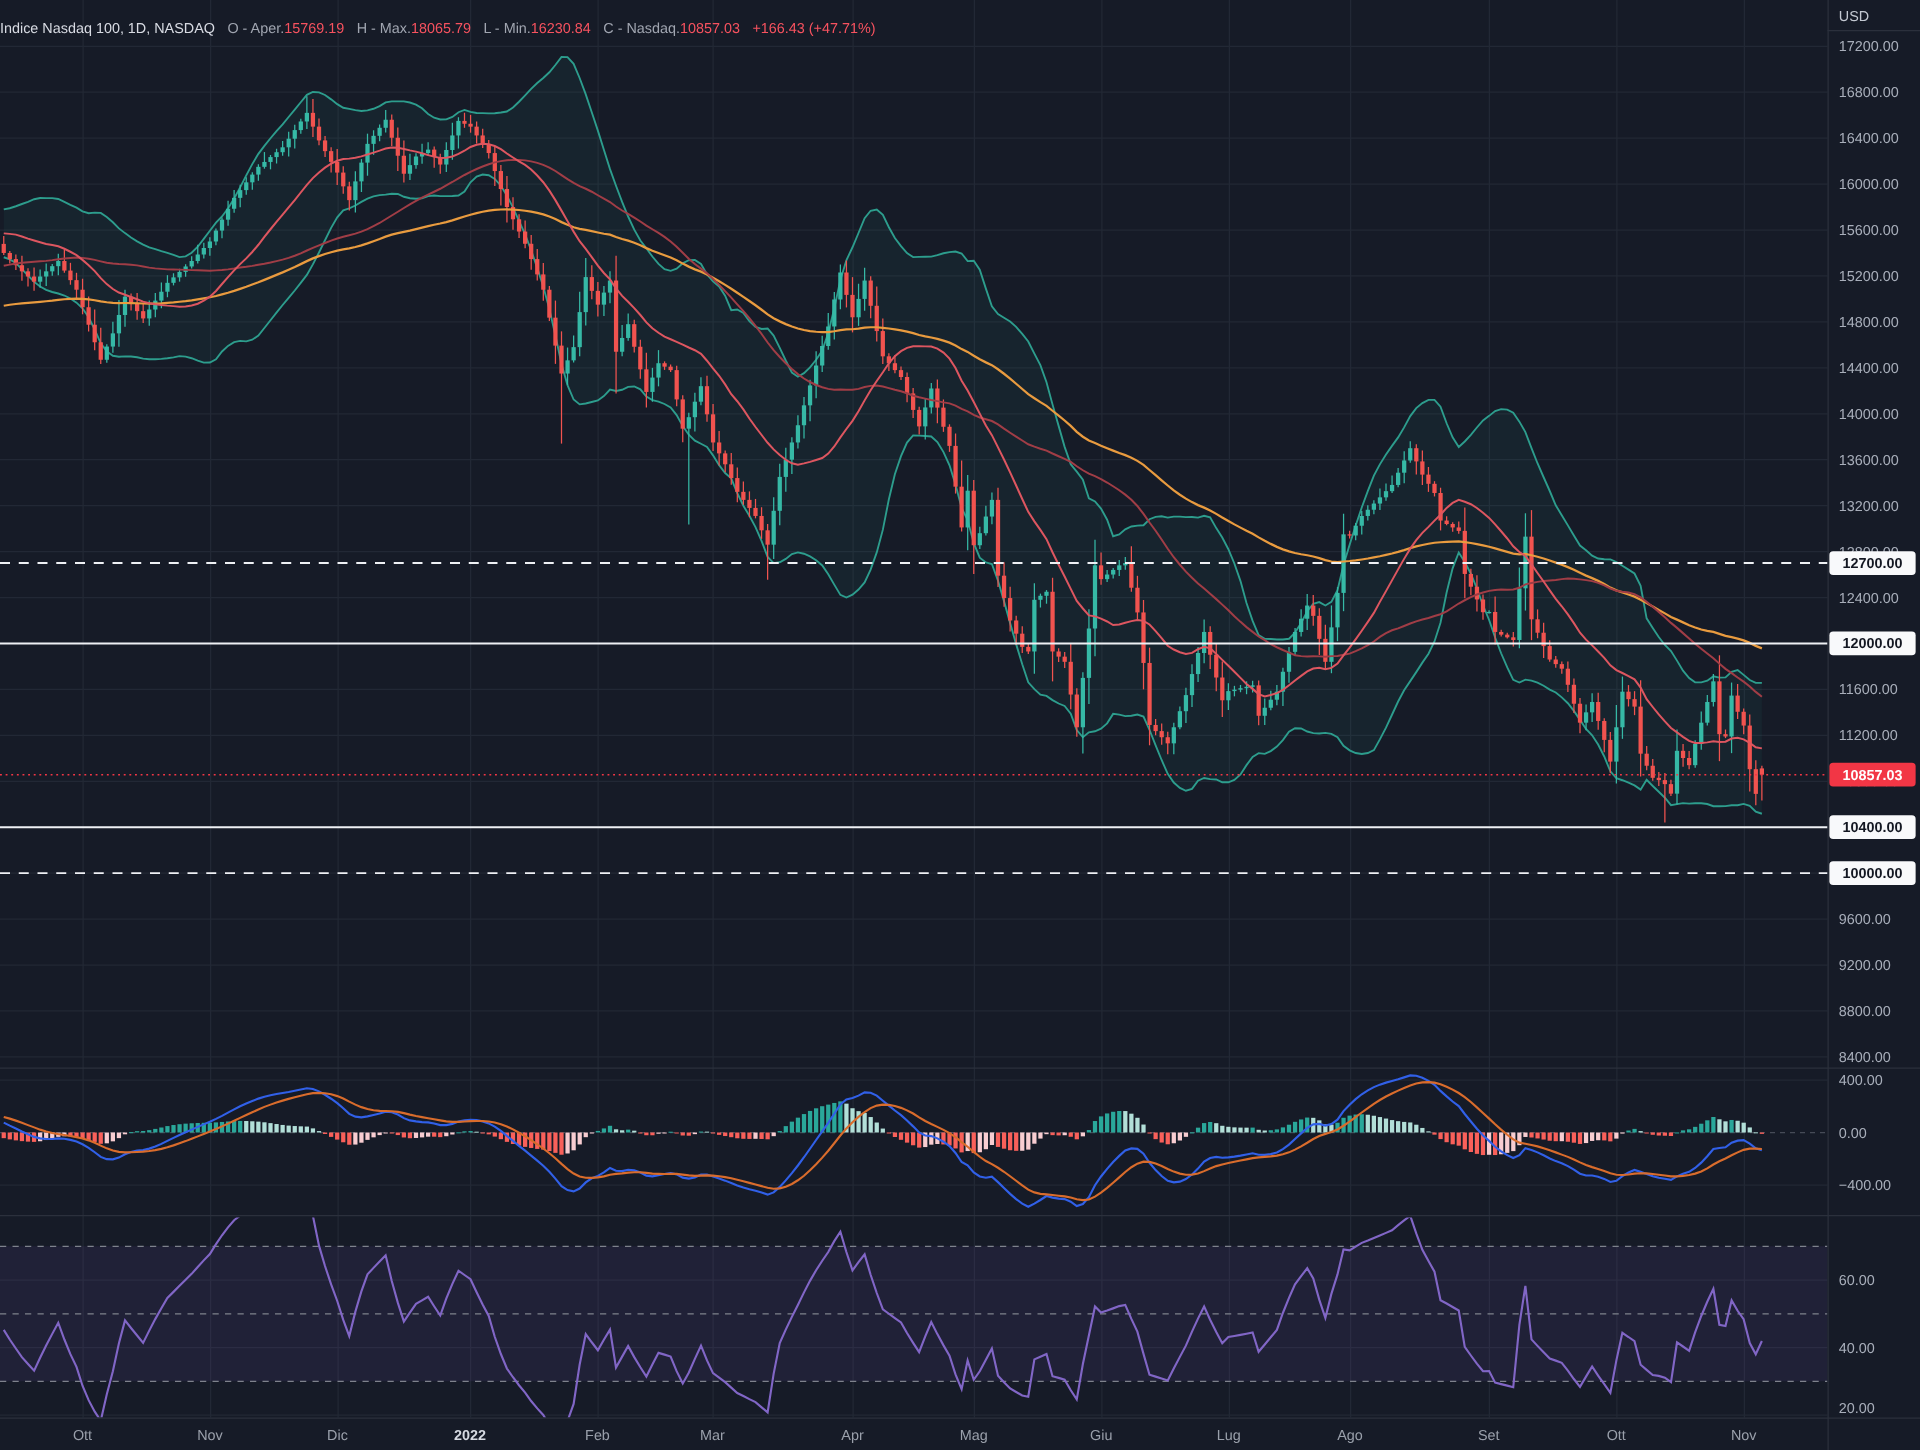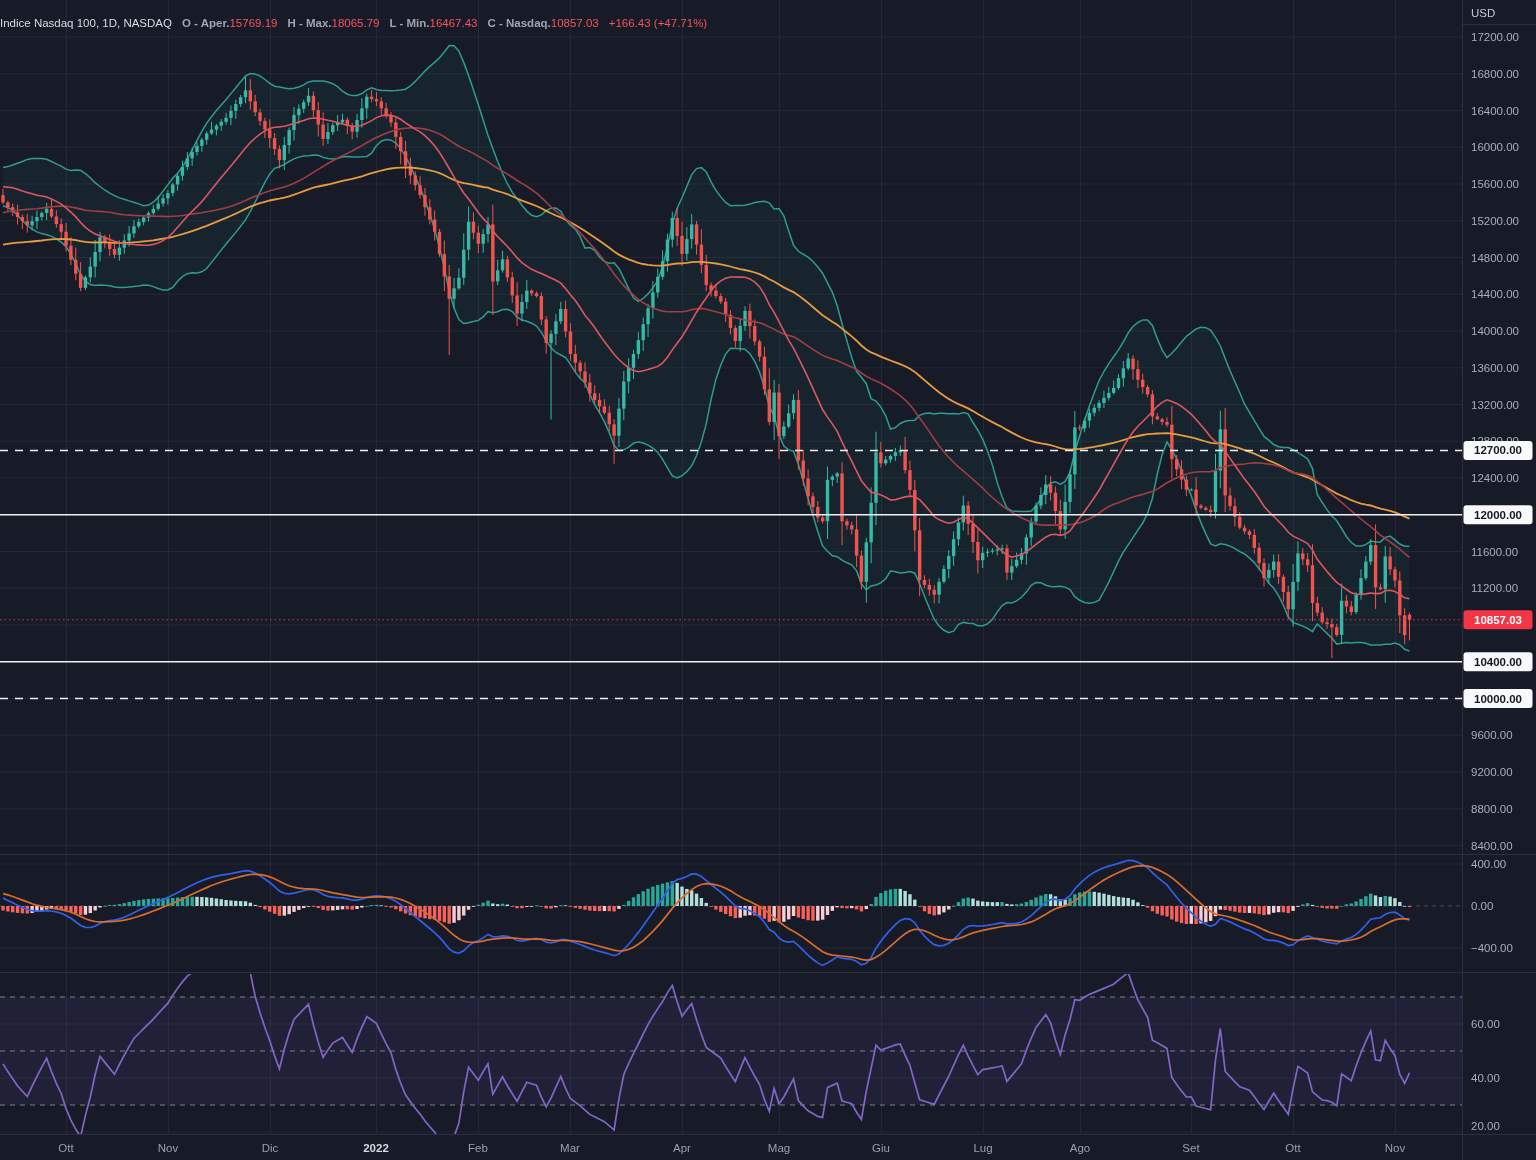--- a/index.html
+++ b/index.html
@@ -4,21 +4,21 @@
 <style>
   html,body{margin:0;padding:0;background:#0b0e16;}
   .stage{position:relative;width:1536px;height:1160px;background:#161b27;overflow:hidden;
          font-family:"Liberation Sans",sans-serif;}
   svg{position:absolute;left:0;top:0;display:block;}
   svg text{font-family:"Liberation Sans",sans-serif;}
   .hdr{position:absolute;top:6px;left:0;display:flex;align-items:baseline;gap:10px;
        font-size:11.5px;white-space:nowrap;z-index:5;margin-top:11px;}
   .hdr .title{color:#d8dbe3;}
   .kv{display:inline-flex;}
-  .kv .k{color:#a0a5b0;font-weight:bold;}
+  .kv .k{color:#a0a5b0;}
   .kv .v{color:#f7525f;}
   .chg{color:#f7525f;}
 </style>
 </head>
 <body>
 
 <div class="stage">
   <svg id="chart" width="1536" height="1160" viewBox="0 0 1536 1160">
       <defs>
         <clipPath id="clip-price">
@@ -1053,21 +1053,21 @@
     <span class="kv">
         <span class="k">O - Aper.</span>
         <span class="v">15769.19</span>
       </span>
     <span class="kv">
         <span class="k">H - Max.</span>
         <span class="v">18065.79</span>
       </span>
     <span class="kv">
         <span class="k">L - Min.</span>
-        <span class="v">16467.43</span>
+        <span class="v">16230.84</span>
       </span>
     <span class="kv">
         <span class="k">C - Nasdaq.</span>
         <span class="v">10857.03</span>
       </span>
     <span class="chg">+166.43 (+47.71%)</span>
   </div>
 </div>
 
 </body></html>

